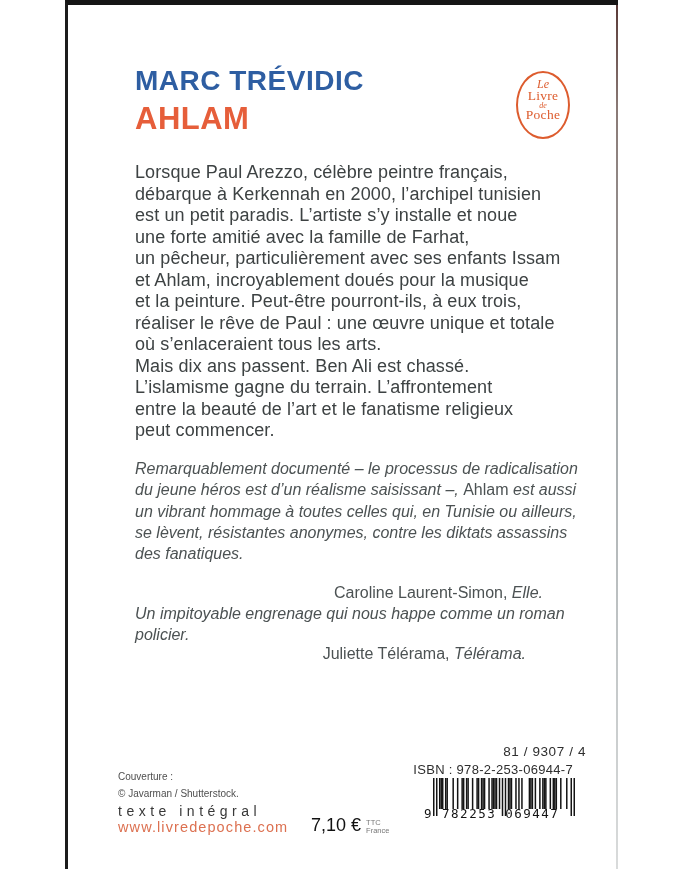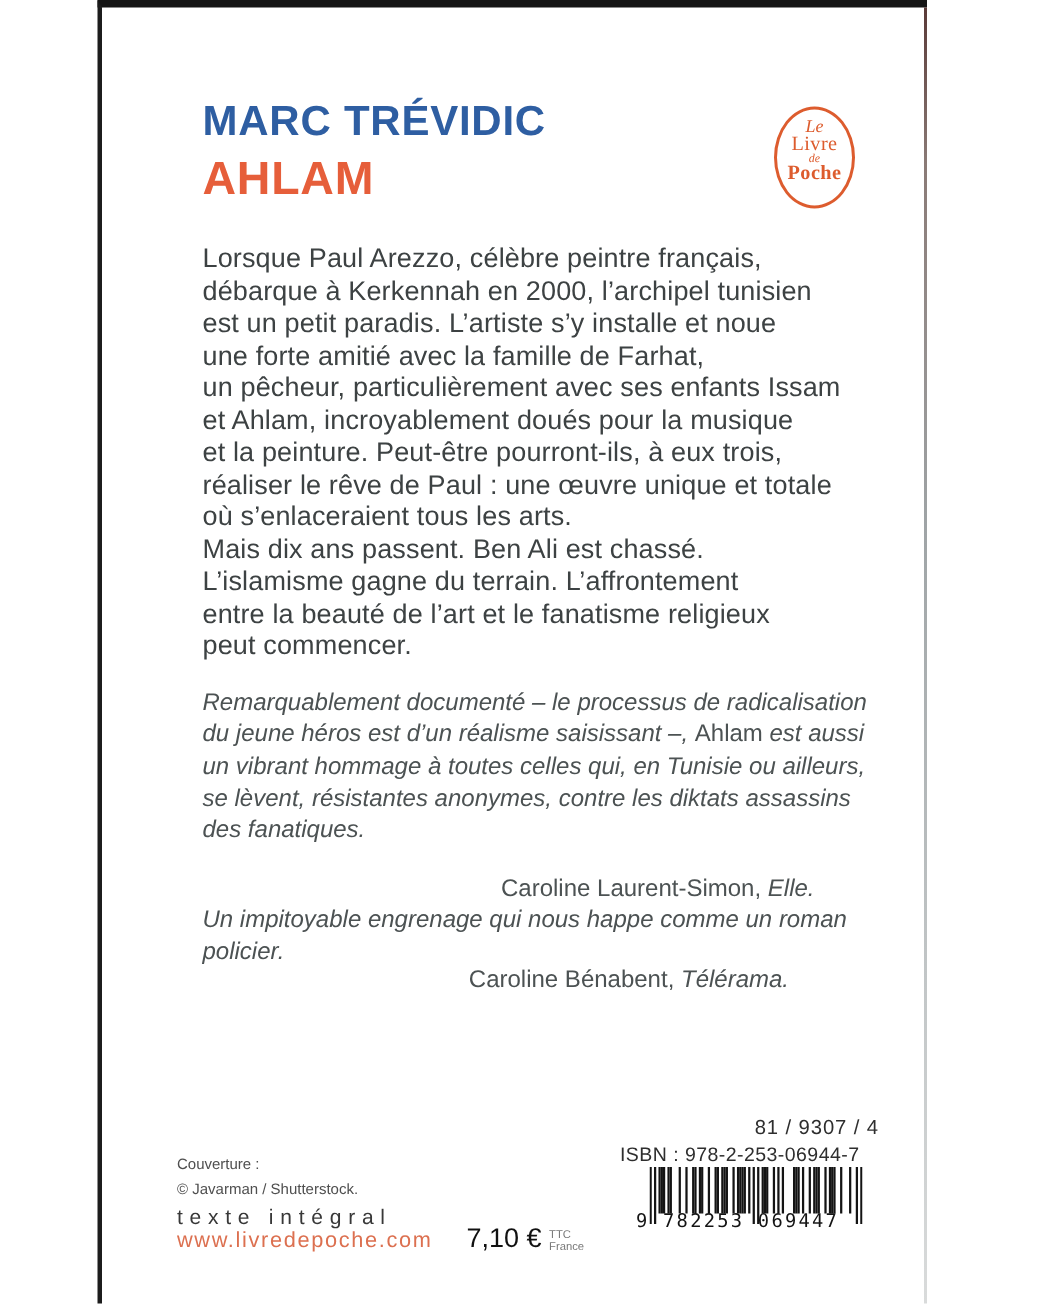--- a/index.html
+++ b/index.html
@@ -29,21 +29,21 @@
   }
   .logo{
     position:absolute;left:448px;top:66px;width:50px;height:64px;
     border:2.5px solid var(--logo_orange,#dd5c2e);border-radius:50%;
     color:var(--logo_orange,#dd5c2e);text-align:center;
     font-family:"Liberation Serif",serif;
   }
   .logo .le{font-style:italic;font-size:12px;line-height:12px;margin-top:5px;}
   .logo .livre{font-size:13.5px;line-height:12px;letter-spacing:.3px;}
   .logo .de{font-style:italic;font-size:8px;line-height:7px;}
-  .logo .poche{font-size:13.5px;line-height:12px;letter-spacing:.3px;font-weight:bold;}
+  .logo .poche{font-size:13.5px;line-height:12px;letter-spacing:.3px;}
   .synopsis{
     position:absolute;left:67px;top:157px;width:465px;
     font-size:18px;line-height:21.5px;color:var(--body_text,#3d4243);
     white-space:pre-line;letter-spacing:.1px;
   }
   .quote{
     position:absolute;left:67px;width:470px;
     font-style:italic;font-size:16px;line-height:21.3px;
     color:var(--quote_text,#4c5253);
   }
@@ -130,21 +130,21 @@
     </div>
   <div class="attribution attr1">
     <span class="nm">Caroline Laurent-Simon,</span><span class="src"> Elle.</span>
   </div>
 
   <div class="quote q2">
       <div><span>Un impitoyable engrenage qui nous happe comme un roman</span></div>
       <div><span>policier.</span></div>
     </div>
   <div class="attribution attr2">
-    <span class="nm">Caroline Bénabent,</span><span class="src"> Télérama.</span>
+    <span class="nm">Juliette Télérama,</span><span class="src"> Télérama.</span>
   </div>
 
   <div class="cover-credit">
     <div>Couverture :</div>
     <div>© Javarman / Shutterstock.</div>
   </div>
 
   <div class="texte-integral">texte intégral</div>
   <div class="website">www.livredepoche.com</div>
 

